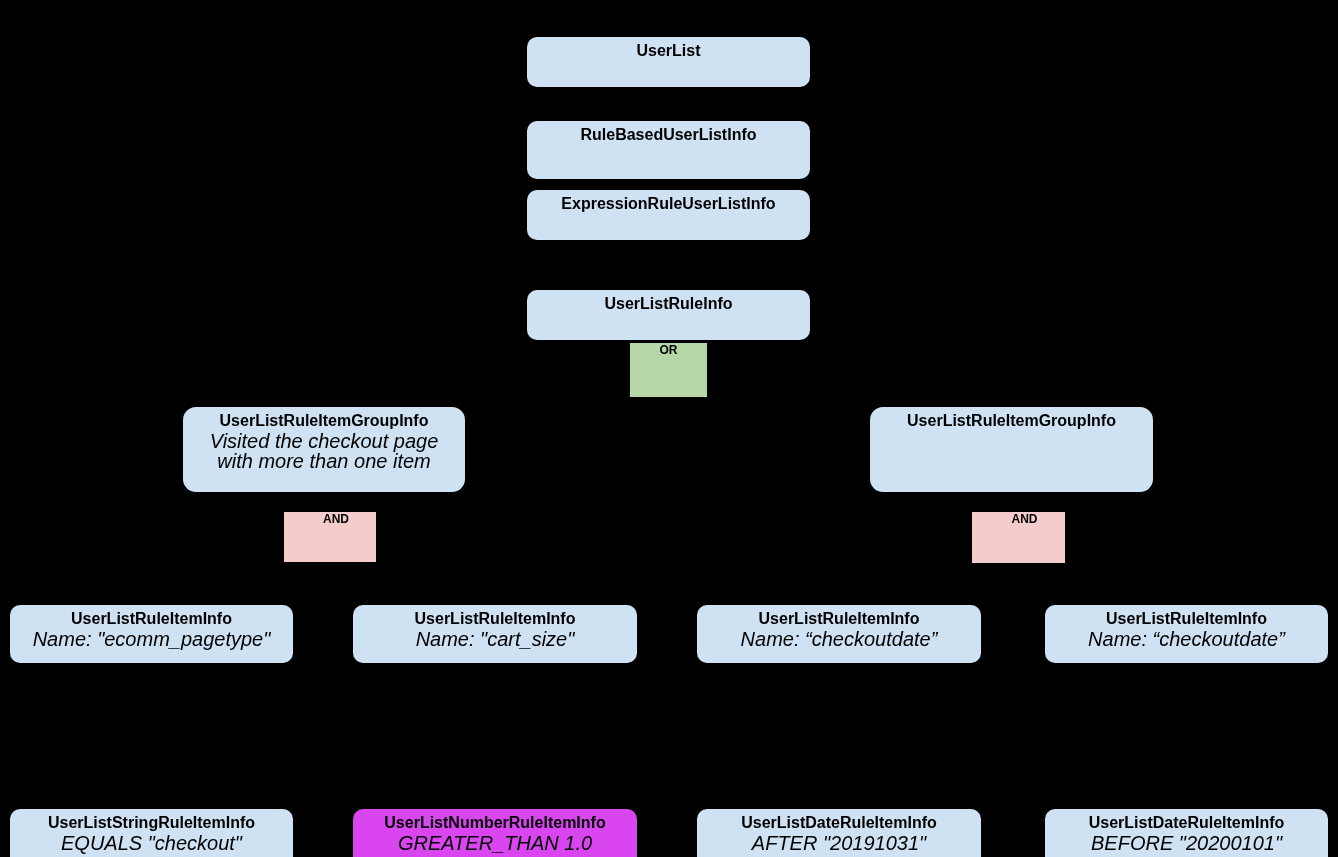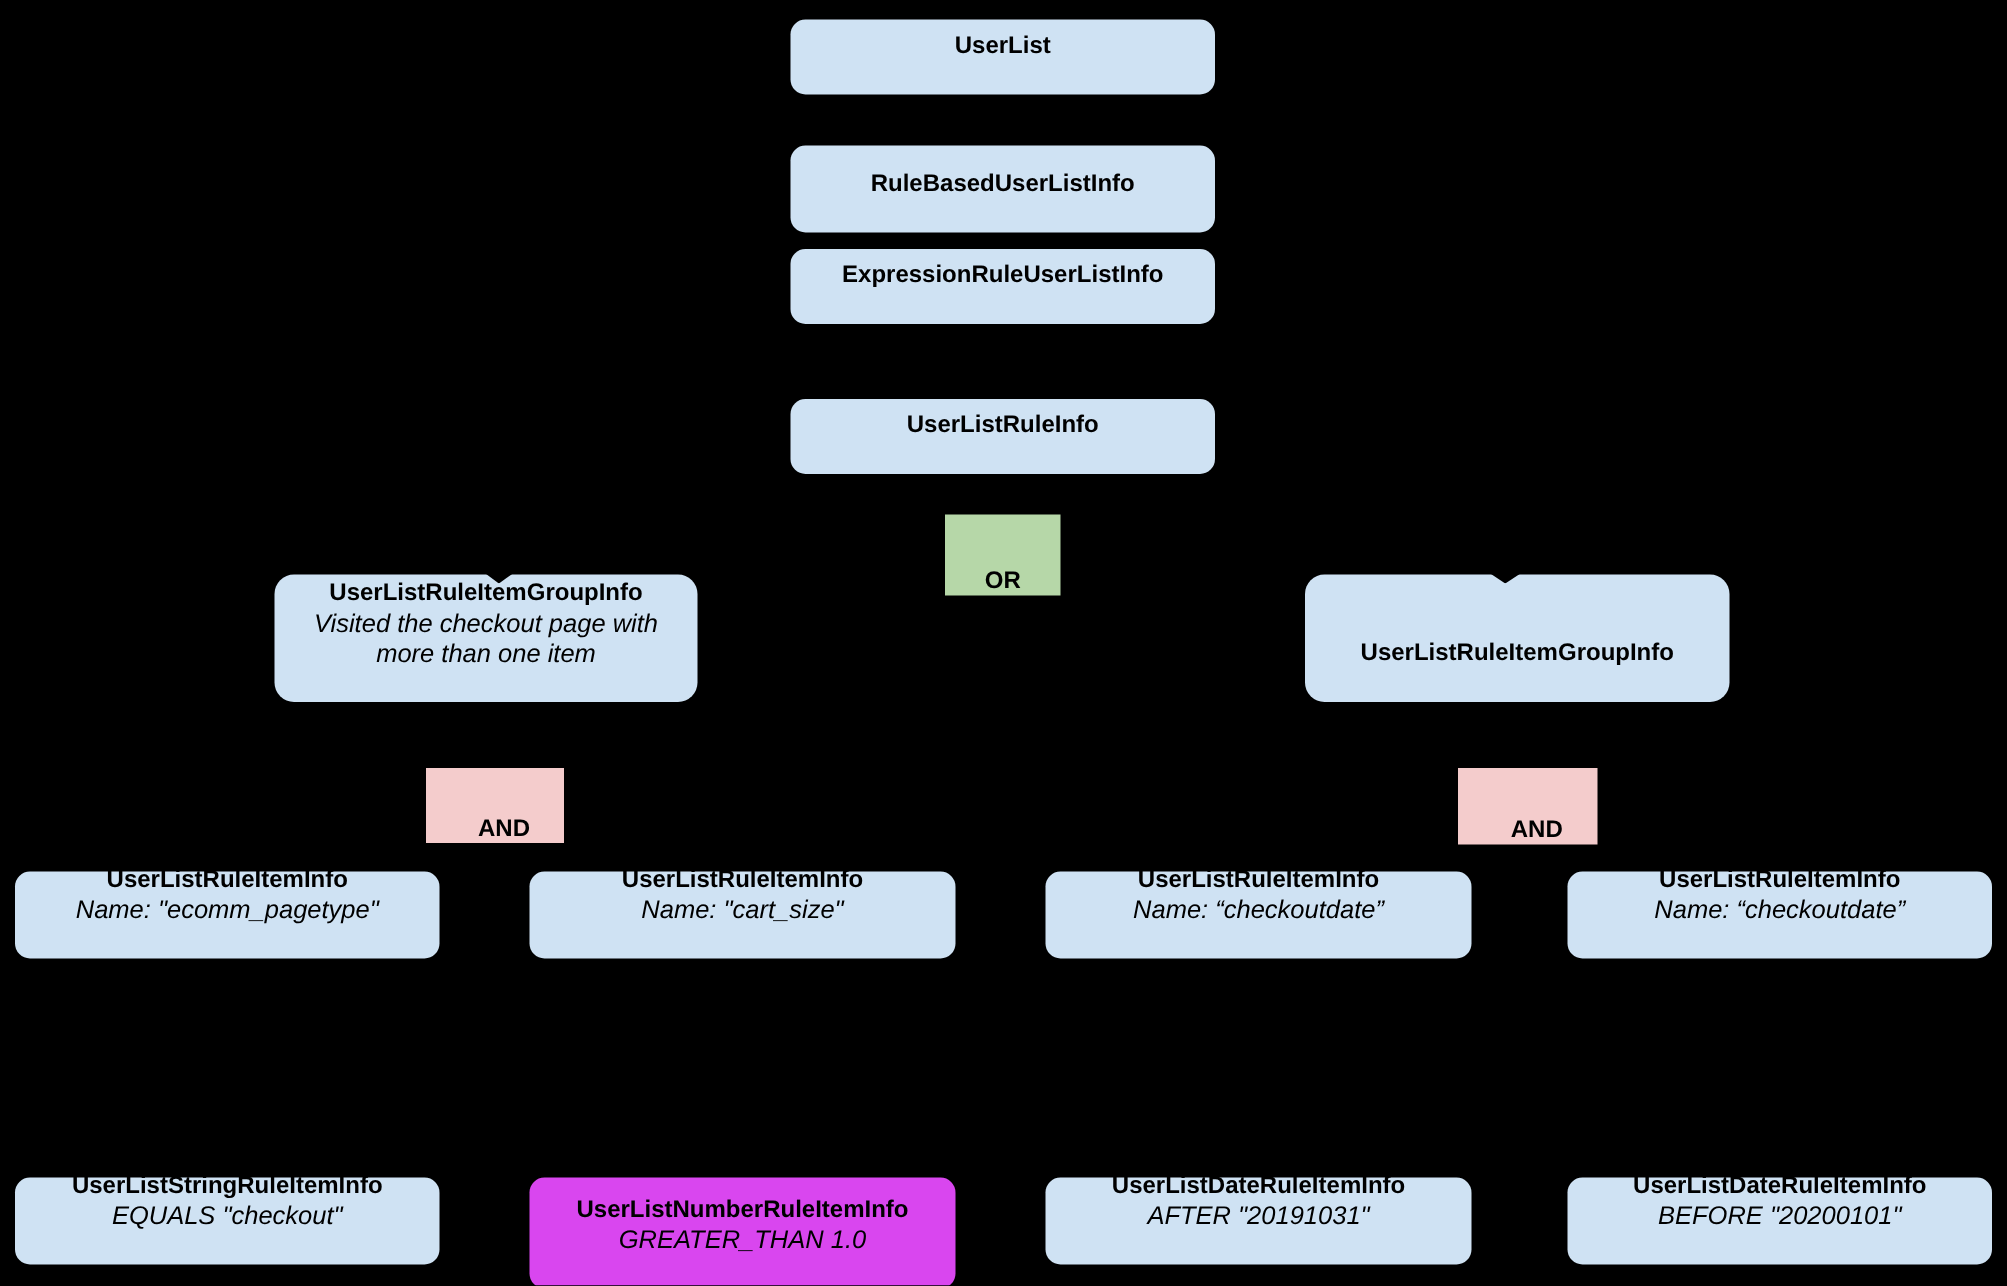--- a/index.html
+++ b/index.html
@@ -2,28 +2,28 @@
 <html><head>
 <meta charset="utf-8">
 <style>
   html,body{margin:0;padding:0;background:#000;}
   .stage{
     position:relative;width:1338px;height:857px;background:#000;
     font-family:"Liberation Sans",sans-serif;overflow:hidden;color:#000;
   }
   .node{
     position:absolute;background:#cfe2f3;border-radius:10px;
-    display:flex;flex-direction:column;align-items:center;justify-content:flex-end;
-    text-align:center;padding:22px 10px;box-sizing:border-box;
+    display:flex;flex-direction:column;align-items:center;justify-content:flex-start;
+    text-align:center;padding:4px 10px;box-sizing:border-box;margin-top:24px;
   }
   .node .title{font-weight:bold;font-size:16px;line-height:20px;}
-  .node .subtitle{font-style:italic;font-size:17px;line-height:20px;}
+  .node .subtitle{font-style:italic;font-size:20px;line-height:20px;}
   .op{
-    position:absolute;display:flex;align-items:flex-end;justify-content:center;
-    font-weight:bold;font-size:16px;text-align:center;
+    position:absolute;display:flex;align-items:flex-start;justify-content:center;
+    font-weight:bold;font-size:12px;text-align:center;
   }
   .op-or{background:#b6d7a8;}
   .op-and{background:#f4cccc;padding-left:12px;}
   .arrowhead{
     position:absolute;background:#000;z-index:3;
     clip-path:polygon(0 15%, 100% 0, 45% 100%);
   }
   .arrowhead.flip{clip-path:polygon(0 0, 100% 20%, 55% 100%);}
 </style>
 </head>

